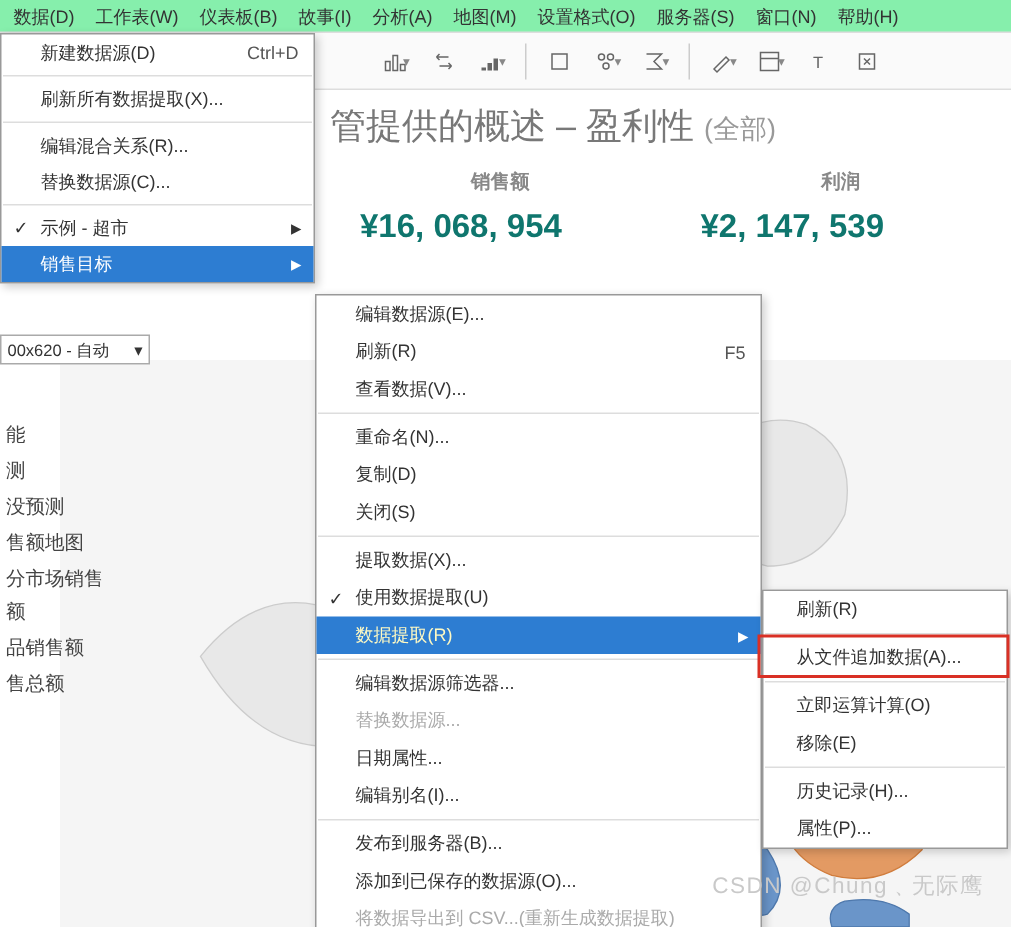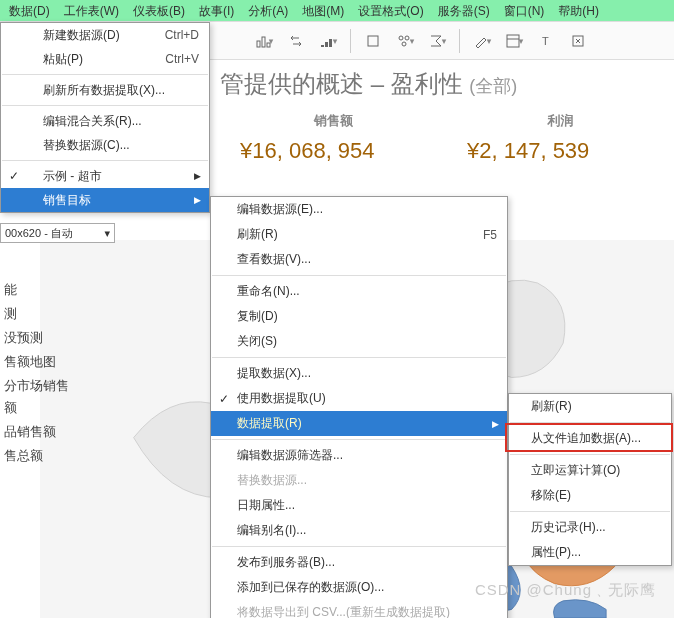--- a/index.html
+++ b/index.html
@@ -13,33 +13,33 @@
 .toolbar .tb svg { width:16px; height:16px; }
 .toolbar .sep { width:1px; height:24px; background:#ccc; margin:0 4px; }
 .dd { font-size:9px; color:#888; margin-left:-2px; }
 
 .content { position:absolute; left:0; top:60px; right:0; bottom:0; }
 .title { font-size:24px; color:#787878; font-weight:300; padding:8px 0 12px 220px; }
 .title .sub { color:#999; font-size:18px;text-align:right; }
 .row-labels { display:flex; padding-left:220px;font-weight:bold; }
 .row-labels div { flex:1; text-align:center; color:#888; font-size:13px; }
 .row-values { display:flex; padding-left:220px; margin-top:8px; }
-.row-values div { flex:1; text-align:left; padding-left:20px; font-size:22px; font-weight:400; color:#a16207; }
+.row-values div { flex:1; text-align:left; padding-left:20px; font-size:22px; font-weight:700; color:#0f766e; }
 
 .map { position:absolute; left:40px; top:180px; right:0; bottom:0; background:#f5f5f5; overflow:hidden; }
 .map svg { width:100%; height:100%; }
 
 
-.size-box { position:absolute; left:0; top:223px; width:115px; height:20px; border:1px solid #aaa; background:#fff; font-size:11px; padding:2px 4px; display:flex; justify-content:space-between; align-items:center;gap:12px; }
+.size-box { position:absolute; left:0; top:223px; width:100px; height:20px; border:1px solid #aaa; background:#fff; font-size:11px; padding:2px 4px; display:flex; justify-content:space-between; align-items:center;gap:12px; }
 .left-list { position:absolute; left:0; top:278px; width:80px; font-size:13px; line-height:22px; color:#444; }
 .left-list div { padding:1px 4px; }
 
 
 .menu1 { position:absolute; left:0; top:22px; width:210px; background:#fff; border:1px solid #999; box-shadow:2px 2px 6px rgba(0,0,0,0.2); }
-.menu1 .item { display:flex; align-items:center; height:24px; padding:0 28px 0 42px; position:relative; }
+.menu1 .item { display:flex; align-items:center; height:24px; padding:0 28px 0 26px; position:relative; }
 .menu1 .item .sc { position:absolute; right:10px; color:#555;margin-left:20px; }
 .menu1 .hr { height:1px; background:#ddd; margin:3px 1px; }
 .menu1 .arrow::after { content:"▶"; position:absolute; right:8px; font-size:9px; color:#333; }
 .menu1 .check::before { content:"✓"; position:absolute; left:8px; color:#333; }
 .menu1 .sel { background:#2d7dd2; color:#fff; }
 .menu1 .sel.arrow::after { color:#fff; }
 
 
 .menu2 { position:absolute; left:210px; top:196px; width:298px; background:#fff; border:1px solid #999; box-shadow:2px 2px 6px rgba(0,0,0,0.2); }
 .menu2 .item { display:flex; align-items:center; height:25px; padding:0 28px 0 26px; position:relative; }
@@ -181,24 +181,20 @@
   <div>分市场销售额</div>
   <div>品销售额</div>
   <div>售总额</div>
 </div>
 
 <div class="menu1" id="menu1">
     <div class="item">
       <span>新建数据源(D)</span>
       <span class="sc">Ctrl+D</span>
     </div>
-    <div class="item">
-      <span>粘贴(P)</span>
-      <span class="sc">Ctrl+V</span>
-    </div>
     <div class="hr"></div>
     <div class="item">
       <span>刷新所有数据提取(X)...</span>
     </div>
     <div class="hr"></div>
     <div class="item">
       <span>编辑混合关系(R)...</span>
     </div>
     <div class="item">
       <span>替换数据源(C)...</span>

